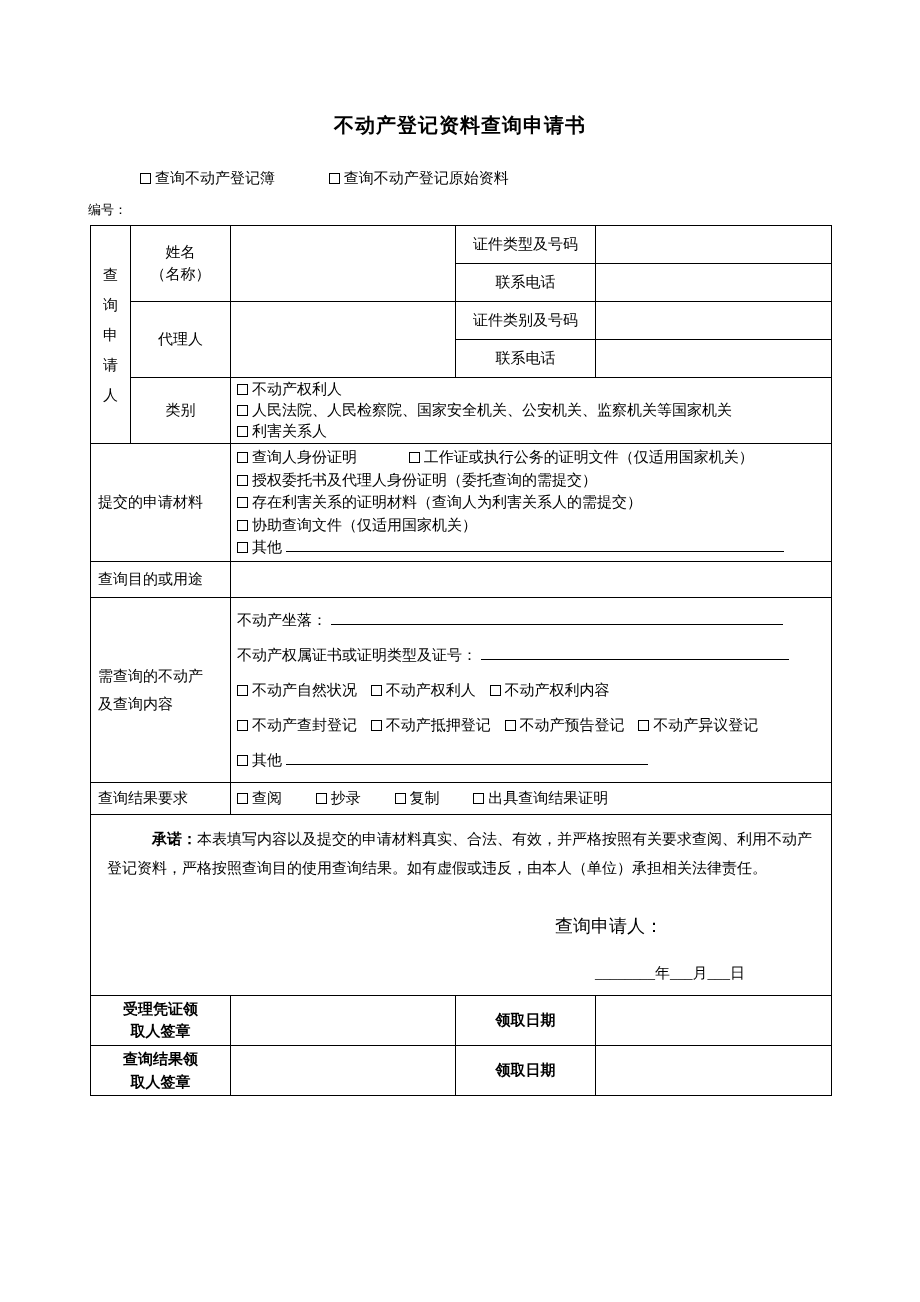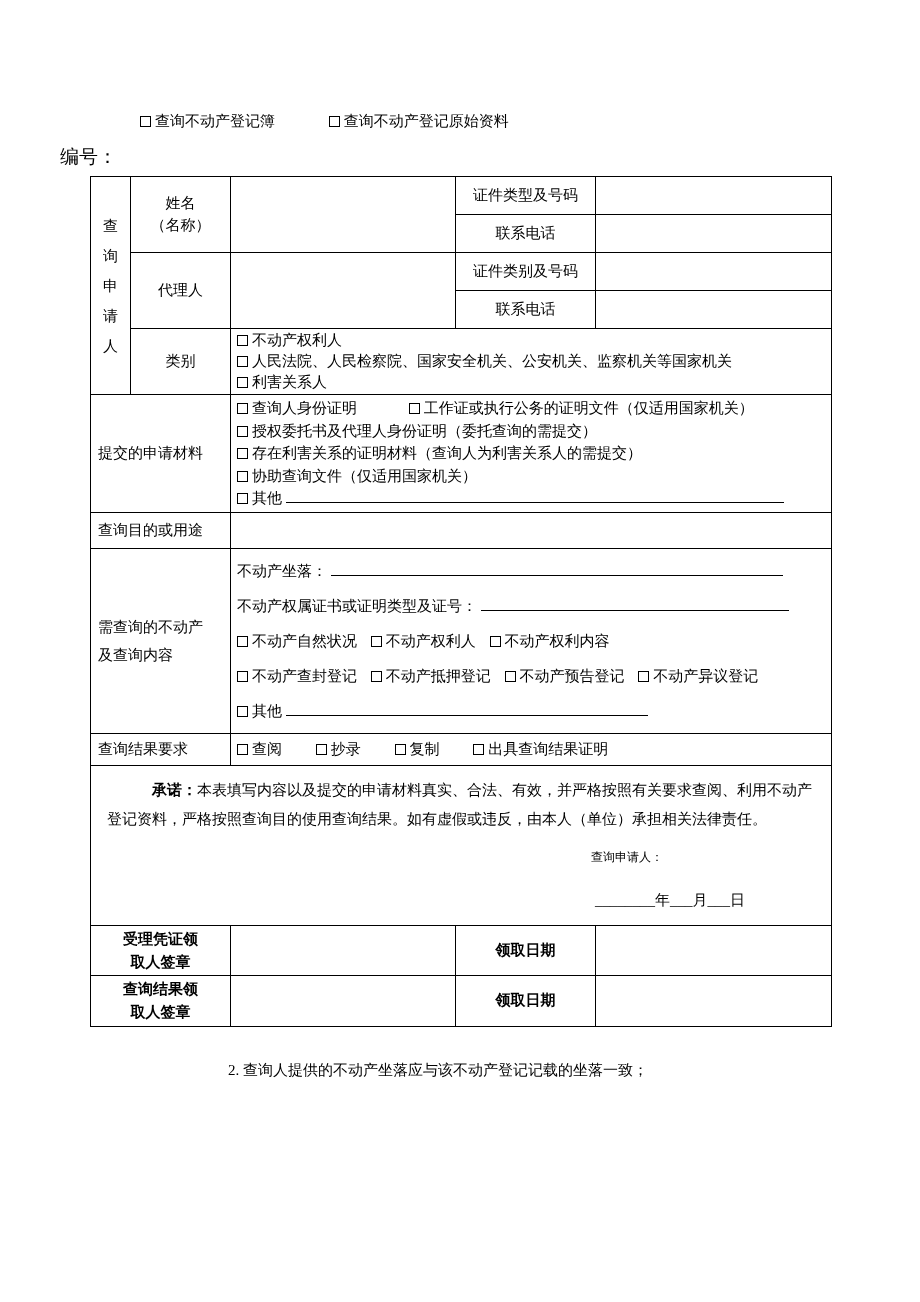--- a/index.html
+++ b/index.html
@@ -6,21 +6,21 @@
   html, body { background:#ffffff; }
   body {
     width:920px; min-height:1302px;
     color:#000;
     font-family:"Liberation Serif","DejaVu Serif",serif;
   }
   .page { padding-top:112px; }
   .doc-title { font-size:20px; font-weight:bold; text-align:center; letter-spacing:1px; margin-bottom:30px; }
   .top-options { margin-left:140px; font-size:15px; margin-bottom:13px; }
   .top-opt { display:inline-block; margin-right:50px; }
-  .serial-line { margin-left:60px; font-size:19px; margin-bottom:6px; }
+  .serial-line { margin-left:88px; font-size:13px; margin-bottom:6px; }
 
   .form-table { border-collapse:collapse; table-layout:fixed; width:742px; margin-left:90px; }
   .form-table td { border:1px solid #000; font-size:15px; line-height:1.45; padding:2px 6px; vertical-align:middle; }
   .c { text-align:center; }
   .lbl-left { padding-left:7px !important; text-align:left; }
 
   .h38 { height:38px; }
   .h64 { height:66px; }
   .h118 { height:118px; }
   .h36 { height:36px; }
@@ -47,31 +47,32 @@
   .q-opt { margin-right:10px; }
   .r-opt { margin-right:30px; }
 
   .wrap7 { display:inline-block; width:108px; line-height:1.9; text-align:left; }
   .wrap5 { display:inline-block; width:82px; line-height:1.5; text-align:center; }
   .sig-label { font-weight:bold; }
 
   .commitment-cell { vertical-align:top !important; padding:10px 16px !important; }
   .commit-par { text-indent:3em; line-height:1.9; font-size:15px; }
   .bold { font-weight:bold; }
-  .signer-line { text-align:right; padding-right:152px; margin-top:16px; font-size:12px; }
+  .signer-line { text-align:right; padding-right:152px; margin-top:31px; font-size:18px; }
   .date-line { text-align:right; padding-right:70px; margin-top:24px; font-size:15px; }
 
   .notes { margin:30px 0 0 200px; font-size:15px; line-height:1.85; }
   .note-indent { margin-left:28px; }
 </style>
 </head>
 <body>
 
 <div class="page">
 
+  <h1 class="doc-title">不动产登记资料查询申请书</h1>
 
   <div class="top-options">
     <span class="top-opt"><span class="cb"></span><span>查询不动产登记簿</span></span>
     <span class="top-opt"><span class="cb"></span><span>查询不动产登记原始资料</span></span>
   </div>
 
   <div class="serial-line">编号：</div>
 
   <table class="form-table">
     <colgroup>
@@ -186,16 +187,15 @@
     <tr>
       <td colspan="2" class="c sig-label h48"><span class="wrap5">查询结果领取人签章</span></td>
       <td></td>
       <td class="c sig-label">领取日期</td>
       <td></td>
     </tr>
   </tbody>
     </table>
 
   <div class="notes">
-    <div class="note-line note-indent"><span>2. 查询人提供的不动产坐落应与该不动产登记记载的坐落一致；</span></div>
   </div>
 
 </div>
 
 </body></html>

